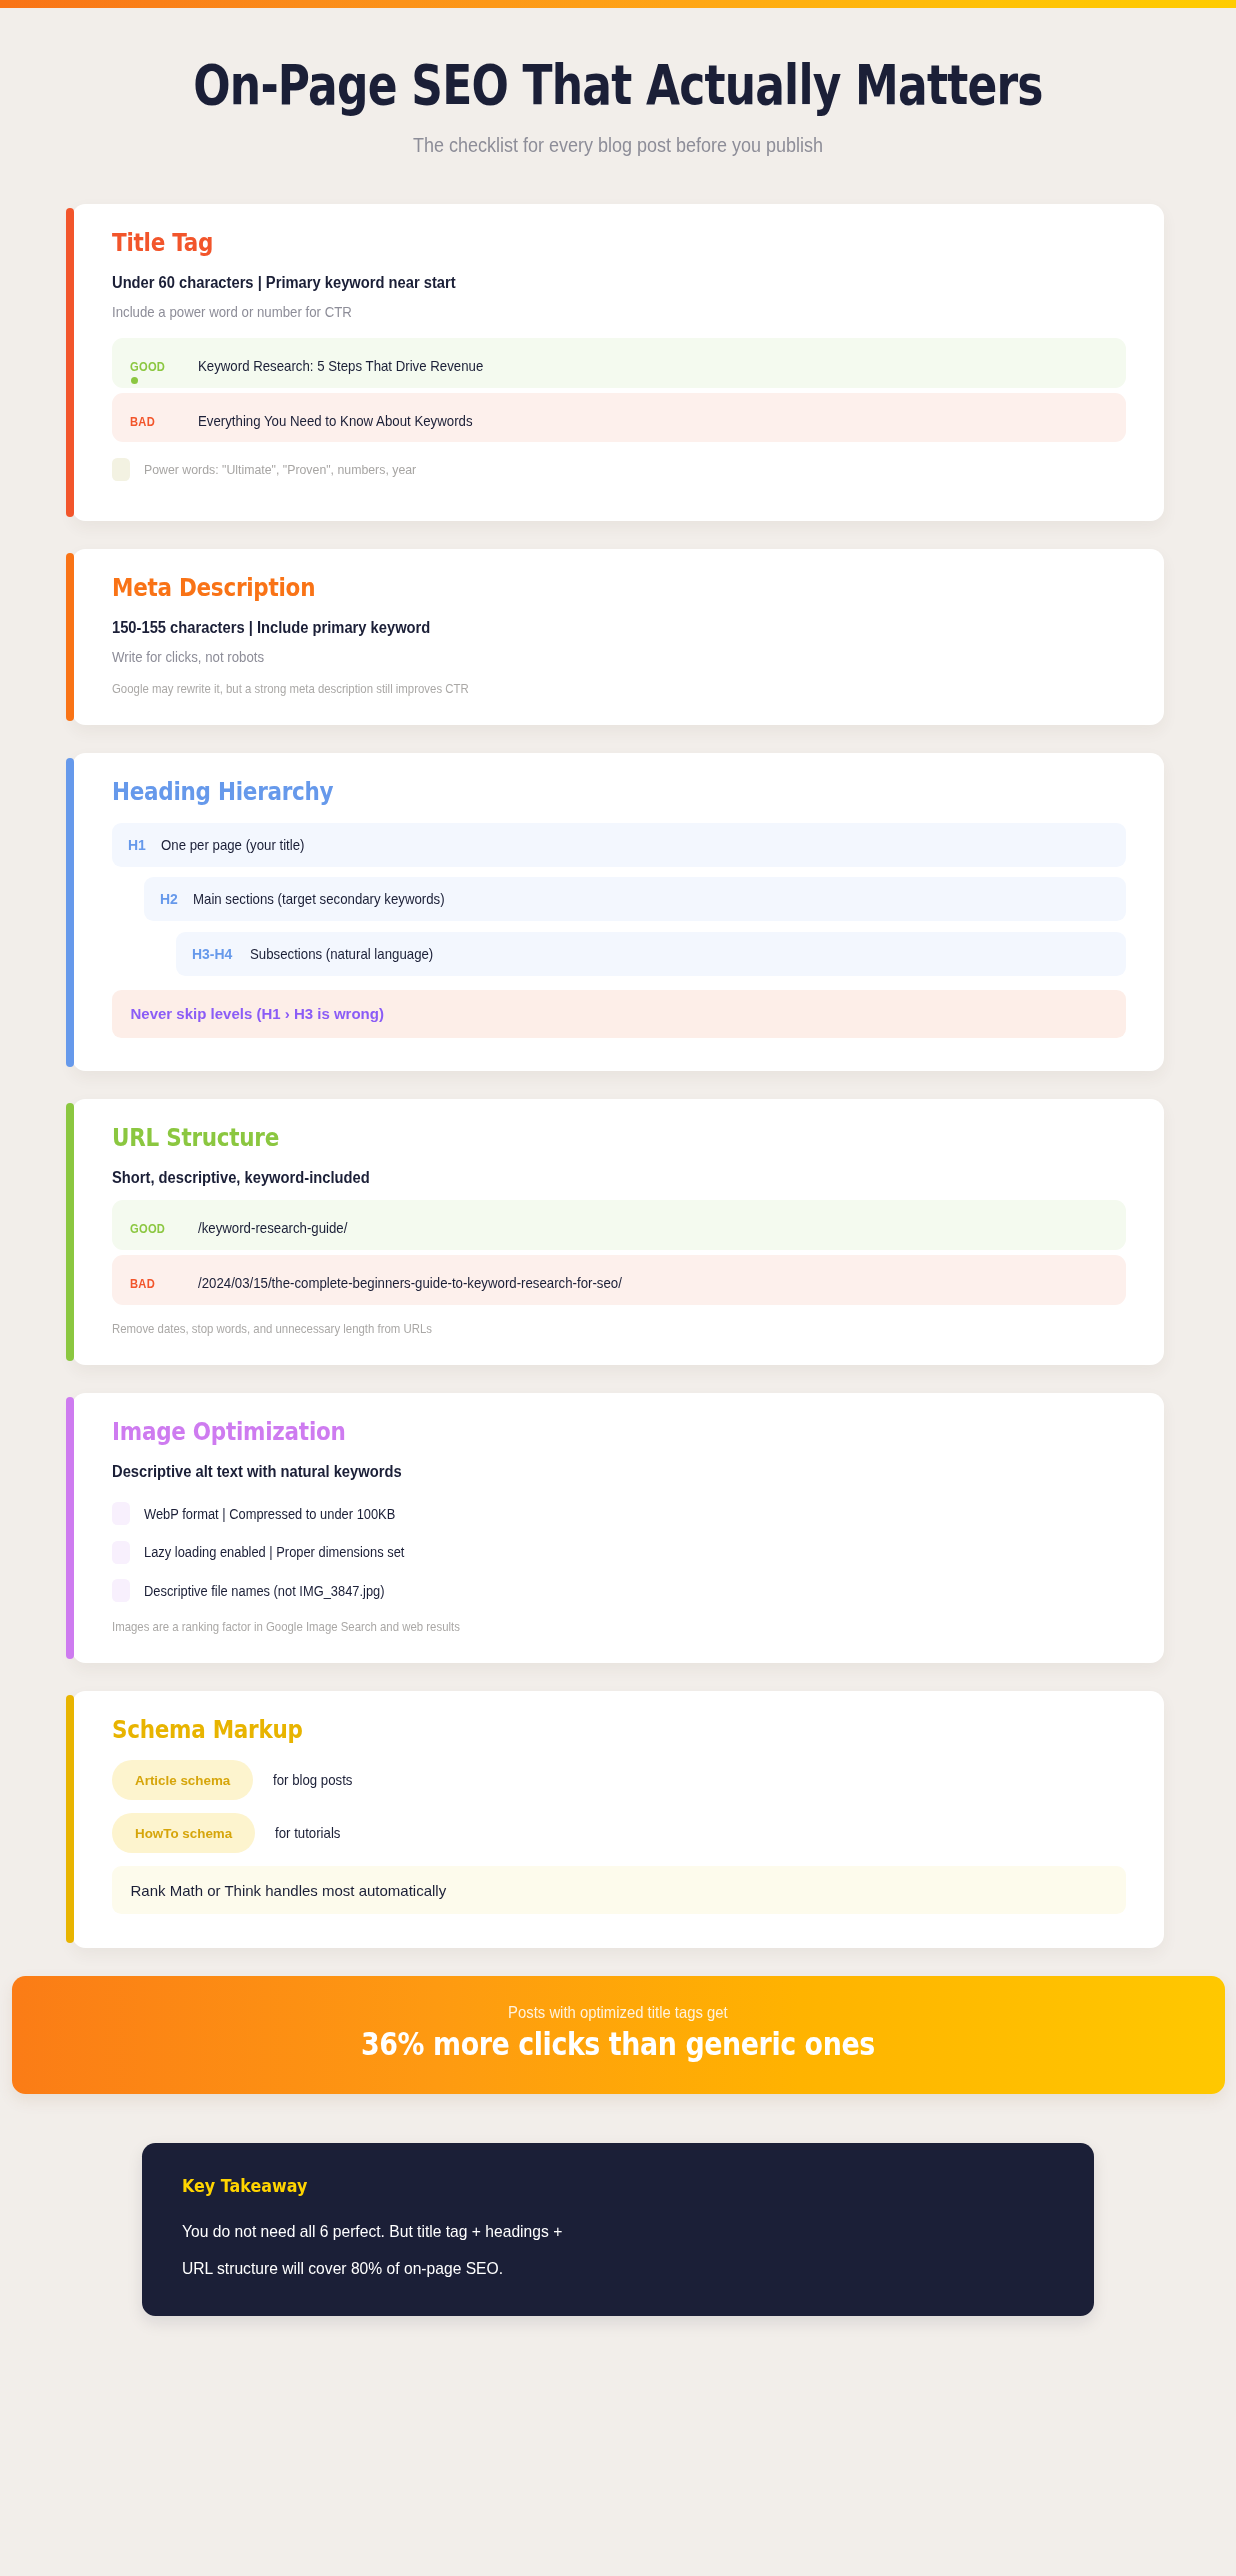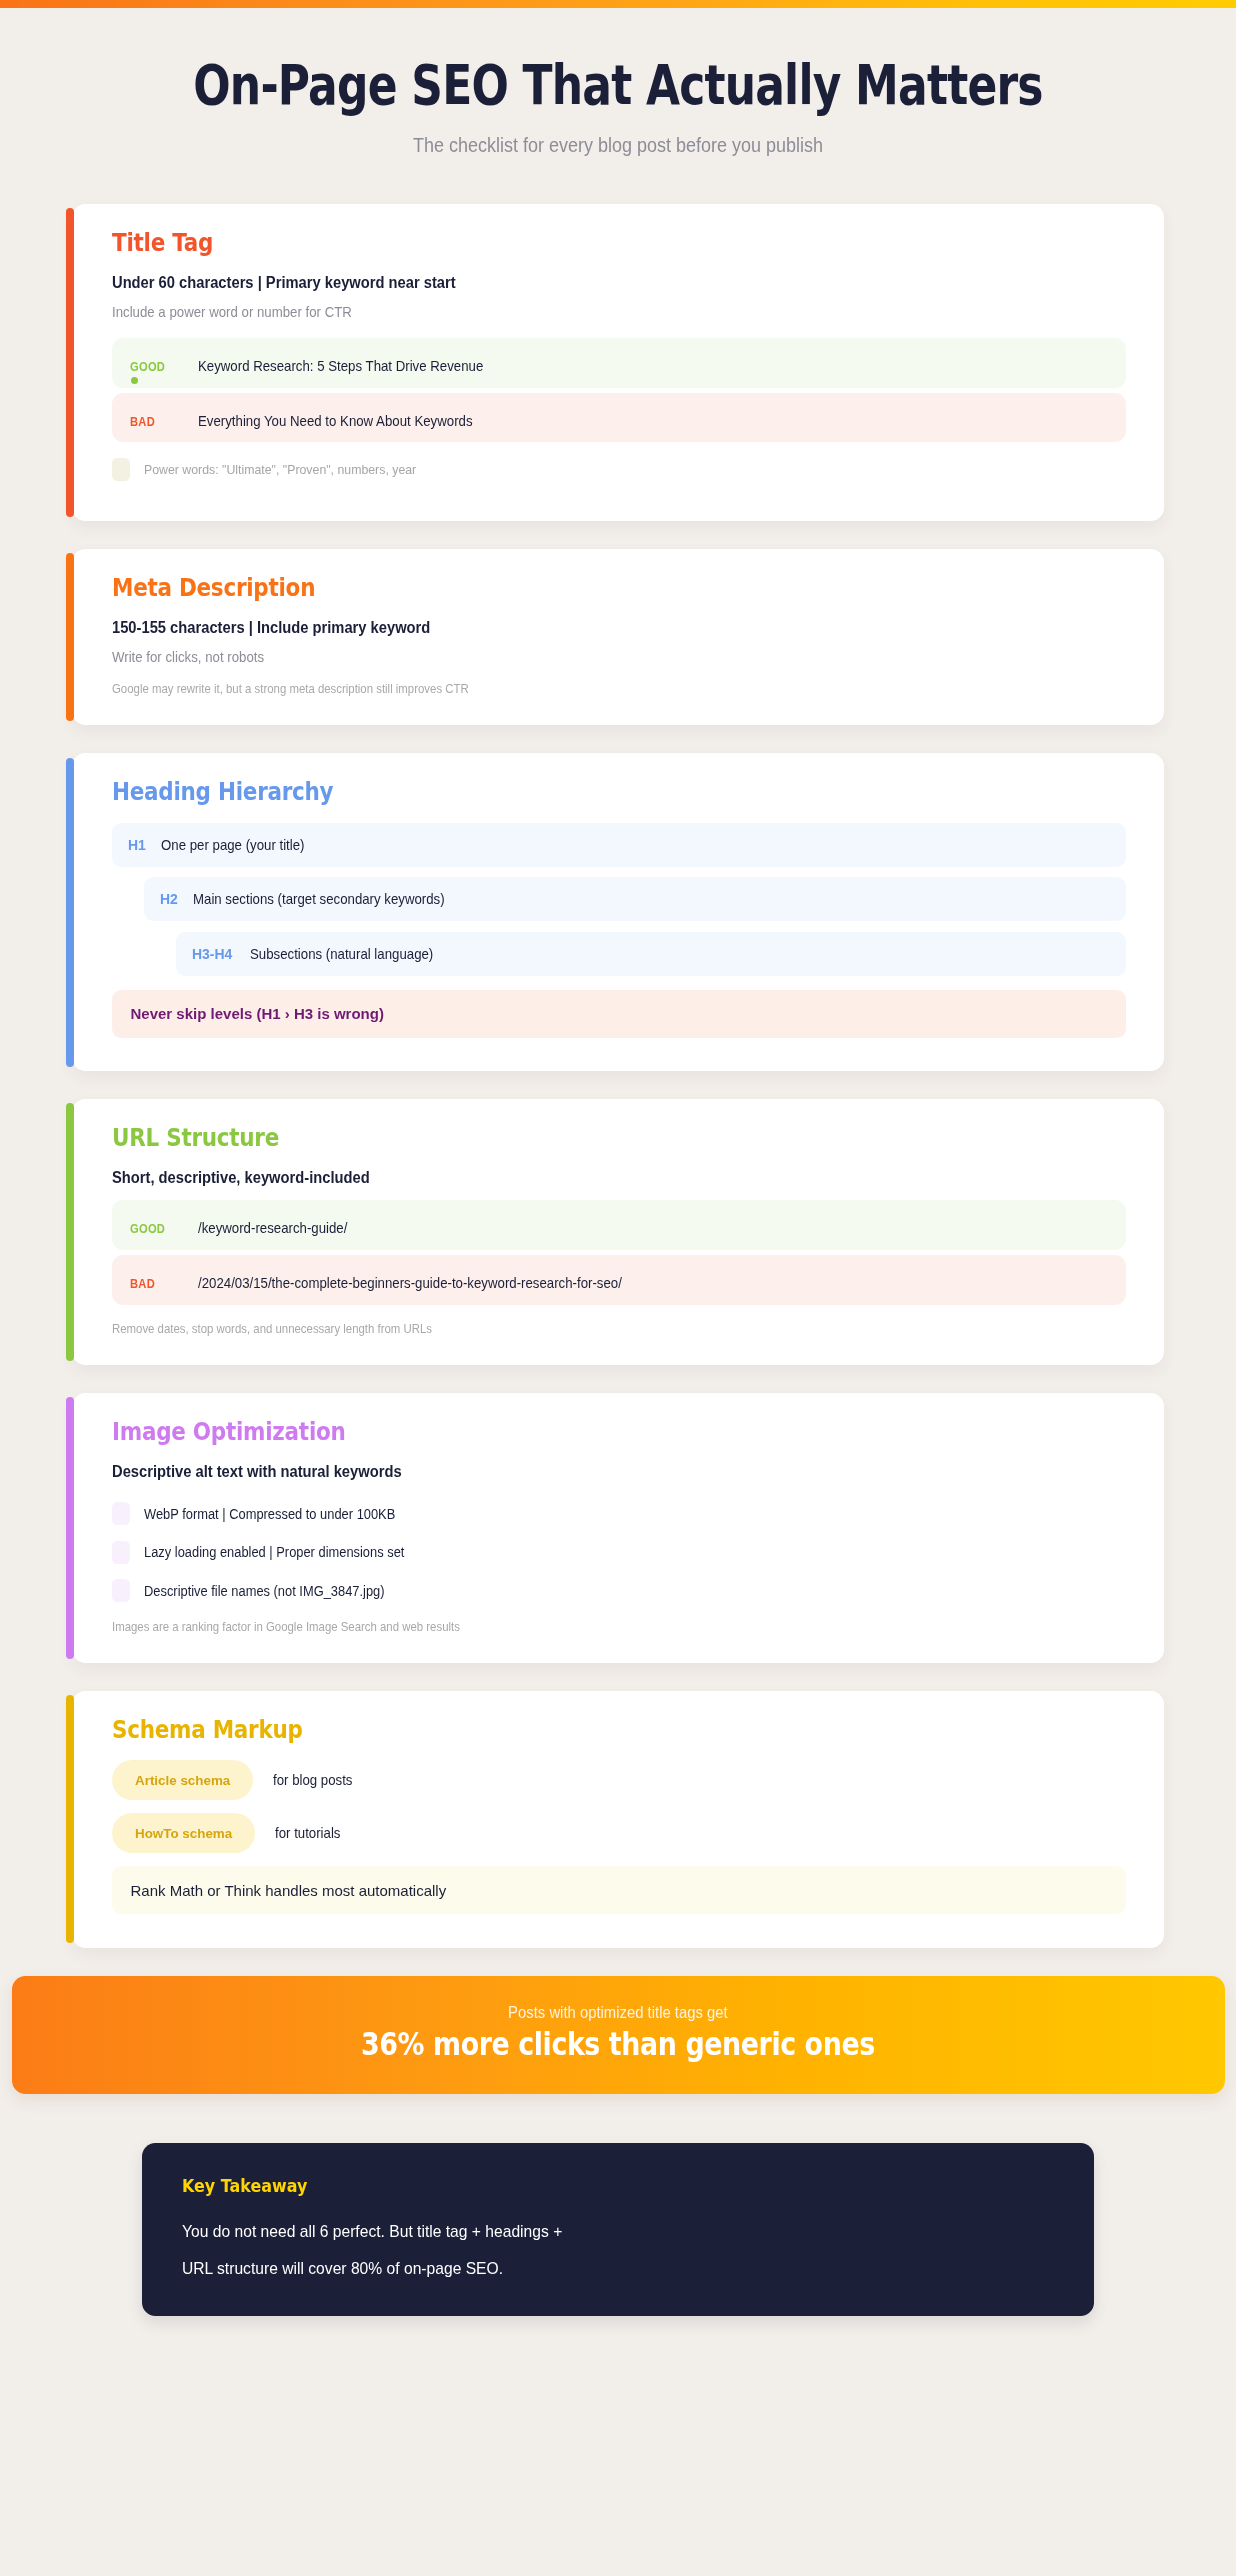--- a/index.html
+++ b/index.html
@@ -124,21 +124,21 @@
   
   .emph {
     border-radius:9.3px;
     padding:15.5px 18.5px;
     font-size:15px;
     font-weight:700;
     transform-origin:left center;
     margin-bottom:4.1px;
   }
   .emph.orange { background:#FDF0EC; color:#F97316; }
-  .emph.red    { background:#FDEEE8; color:#701a75; }
+  .emph.red    { background:#FDEEE8; color:#8b5cf6; }
   .emph.yellow { background:#FDFBEC; color:#1B1F37; font-weight:400; }
 
   
   .swatch-row { display:flex; align-items:center; gap:14.4px; margin-bottom:11.3px; }
   .swatch {
     width:17.5px; height:23px; border-radius:5.2px; flex:0 0 17.5px;
   }
   .swatch-text { font-size:14px; color:#1B1F37; transform:scaleX(0.92); transform-origin:left center; }
   .swatch-text.muted { color:#A7A5A3; font-size:13.4px; }
 

